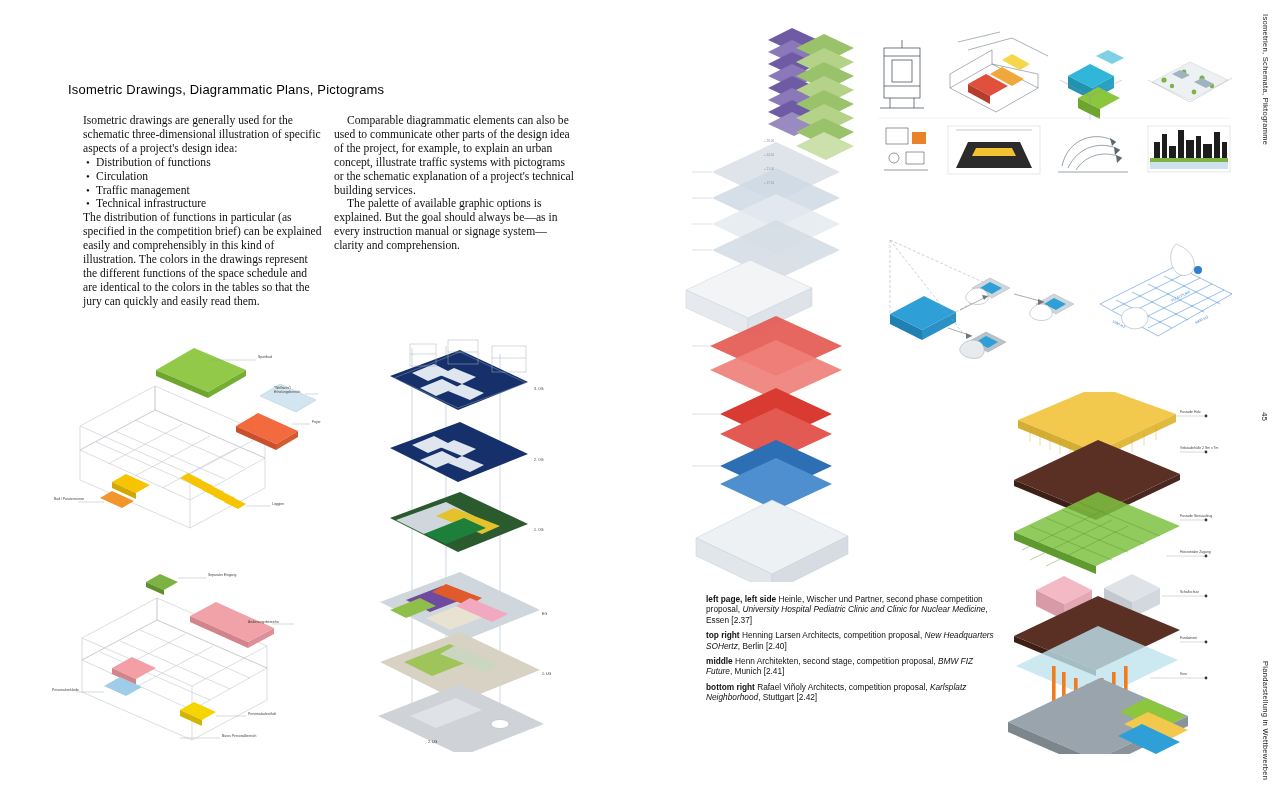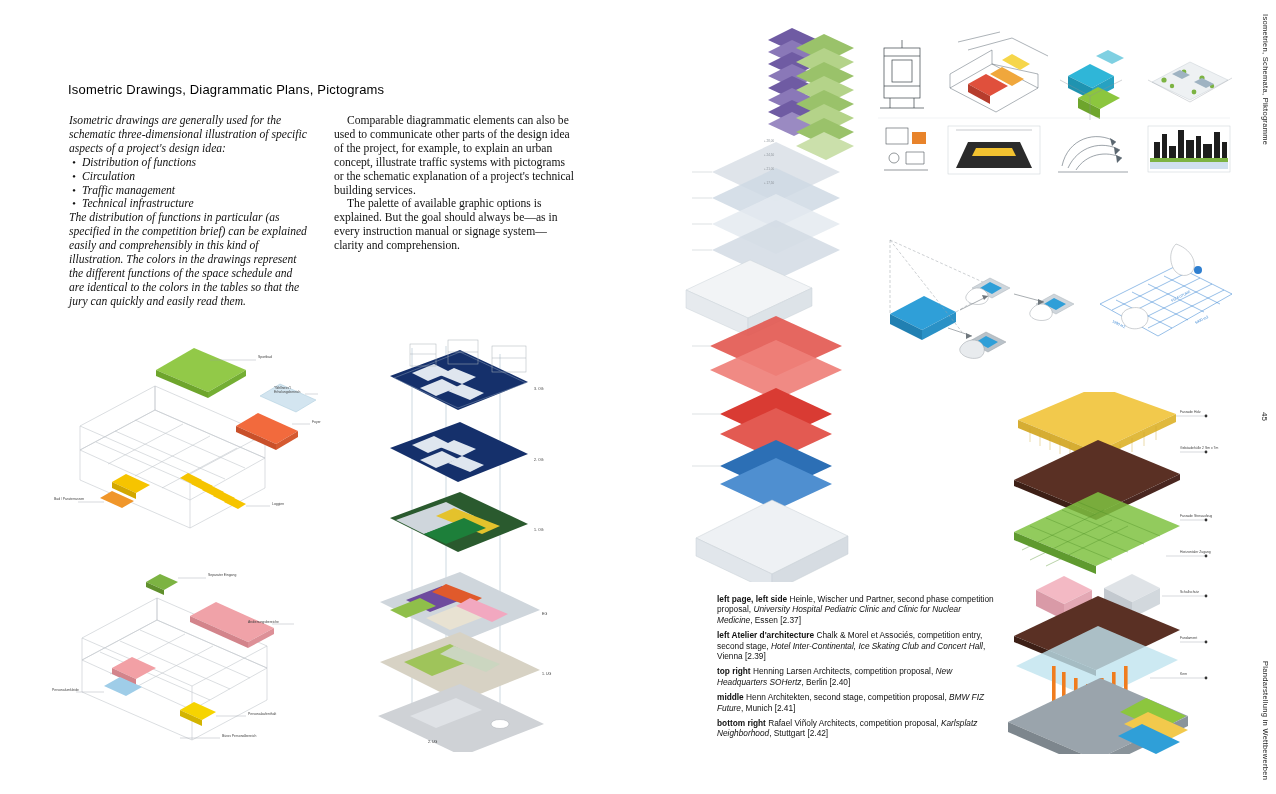--- a/index.html
+++ b/index.html
@@ -10,33 +10,33 @@
   .heading{
     position:absolute;left:68px;top:82px;width:520px;
     font-family:"Liberation Sans",sans-serif;
     font-size:13px;font-weight:400;letter-spacing:.2px;color:#000;
   }
   .col{
     position:absolute;font-size:11.6px;line-height:13.9px;text-align:left;color:#111;
   }
   .col p{margin:0 0 0 0;}
   .col p.ind{text-indent:13px;}
-  .col-left{left:69px;top:114px;width:240px;font-style:italic;}
+  .col-left{left:83px;top:114px;width:240px;}
   .col-right{left:334px;top:114px;width:240px;}
   .bullets{list-style:none;margin:0;padding:0;}
   .bullets li{position:relative;padding-left:13px;line-height:13.9px;}
   .bullets li:before{content:"\2022";position:absolute;left:3px;top:0;font-size:11px;}
 
   
   .captions{
     position:absolute;left:706px;top:594px;width:290px;
     font-family:"Liberation Sans",sans-serif;
     font-size:8.3px;line-height:10.4px;color:#111;
   }
-  .captions .c{margin-bottom:5px;margin-left:11px;}
+  .captions .c{margin-bottom:5px;}
   .captions b{font-weight:700;}
   .captions i{font-style:italic;}
 
   
   .rh{
     position:absolute;font-family:"Liberation Sans",sans-serif;font-size:7.5px;
     color:#222;writing-mode:vertical-rl;letter-spacing:.3px;white-space:nowrap;
   }
   .rh-top{right:6px;top:14px;}
   .rh-bottom{right:6px;bottom:14px;}
@@ -610,23 +610,20 @@
     <div class="lbl" style="left:180px;top:198px;">Schallschutz</div>
     <div class="lbl" style="left:180px;top:244px;">Fundament</div>
     <div class="lbl" style="left:180px;top:280px;">Kern</div>
   </div>
 
   <div class="captions">
     <div class="c">
       <b>left page, left side</b><span> Heinle, Wischer und Partner, second phase competition proposal, </span><i>University Hospital Pediatric Clinic and Clinic for Nuclear Medicine</i><span>, Essen [2.37]</span>
     </div>
     <div class="c">
-      <b>left Atelier d'architecture</b><span> Chalk &amp; Morel et Associés, competition entry, second stage, </span><i>Hotel Inter-Continental, Ice Skating Club and Concert Hall</i><span>, Vienna [2.39]</span>
-    </div>
-    <div class="c">
       <b>top right</b><span> Henning Larsen Architects, competition proposal, </span><i>New Headquarters SOHertz</i><span>, Berlin [2.40]</span>
     </div>
     <div class="c">
       <b>middle</b><span> Henn Architekten, second stage, competition proposal, </span><i>BMW FIZ Future</i><span>, Munich [2.41]</span>
     </div>
     <div class="c">
       <b>bottom right</b><span> Rafael Viñoly Architects, competition proposal, </span><i>Karlsplatz Neighborhood</i><span>, Stuttgart [2.42]</span>
     </div>
   </div>
 

